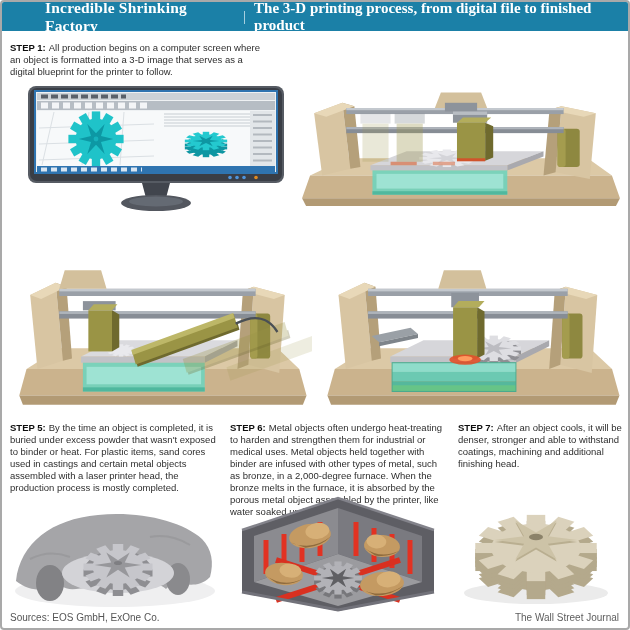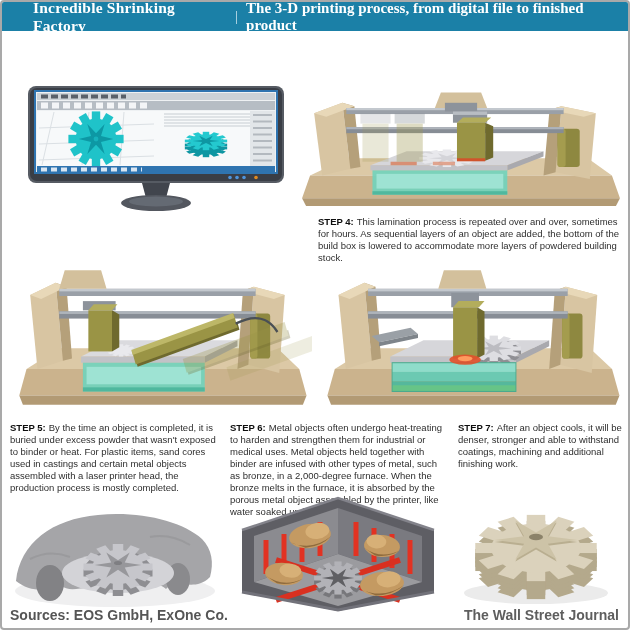--- a/index.html
+++ b/index.html
@@ -1,25 +1,25 @@
 <!DOCTYPE html>
 <html><head>
 <meta charset="utf-8">
 <style>
   html,body{margin:0;padding:0;background:#fff;}
   body{width:630px;height:630px;font-family:"Liberation Sans",sans-serif;}
   .page{position:relative;width:630px;height:630px;box-sizing:border-box;border:2px solid #a9a9a9;border-radius:4px;background:#fff;overflow:hidden;}
-  .header{position:absolute;left:0;right:0;top:0;height:29px;background:#1b80a7;color:#fff;display:flex;align-items:center;padding-left:31px;box-sizing:border-box;}
+  .header{position:absolute;left:0;right:0;top:0;height:29px;background:#1b80a7;color:#fff;display:flex;align-items:center;padding-left:43px;box-sizing:border-box;}
   .h-title{font-family:"Liberation Serif",serif;font-weight:700;font-size:15.5px;letter-spacing:.2px;}
   .h-sep{margin:0 8px;font-family:"Liberation Serif",serif;font-size:15px;color:#cde5ef;font-weight:300;}
   .h-sub{font-family:"Liberation Serif",serif;font-size:15px;font-weight:700;}
   .step{position:absolute;margin:0;font-size:9.5px;line-height:1.27;color:#2e2e2e;}
   .sl{font-weight:700;color:#0e0e0e;margin-right:3px;}
   .illus{position:absolute;}
-  .foot{position:absolute;bottom:5px;font-size:14px;font-weight:700;color:#555;}
+  .foot{position:absolute;bottom:5px;font-size:10px;font-weight:400;color:#555;}
   .foot.left{left:8px;}
   .foot.right{right:9px;color:#5e5e5e;}
 </style>
 </head>
 <body>
 
 <div class="page">
 
   <svg width="0" height="0" style="position:absolute" aria-hidden="true">
     <defs>
@@ -41,24 +41,24 @@
       <polygon id="star6" points="18,0 5.2,3 9,15.6 0,6 -9,15.6 -5.2,3 -18,0 -5.2,-3 -9,-15.6 0,-6 9,-15.6 5.2,-3"></polygon>
     </defs>
   </svg>
 
   <div class="header">
     <span class="h-title">Incredible Shrinking Factory</span>
     <span class="h-sep">|</span>
     <span class="h-sub">The 3-D printing process, from digital file to finished product</span>
   </div>
 
-  <p class="step" style="left:316px;top:214px;width:305px"><b class="sl">STEP 4:</b><span>This lamination process is repeated over and over, sometimes for hours. As sequential layers of an object are added, the bottom of the build box is lowered to accommodate more layers of powdered building stock.</span></p>
+  <p class="step" style="left:8px;top:40px;width:253px"><b class="sl">STEP 1:</b><span>All production begins on a computer screen where an object is formatted into a 3-D image that serves as a digital blueprint for the printer to follow.</span></p>
   <p class="step" style="left:8px;top:420px;width:211px"><b class="sl">STEP 5:</b><span>By the time an object is completed, it is buried under excess powder that wasn't exposed to binder or heat. For plastic items, sand cores used in castings and certain metal objects assembled with a laser printer head, the production process is mostly completed.</span></p>
   <p class="step" style="left:228px;top:420px;width:216px"><b class="sl">STEP 6:</b><span>Metal objects often undergo heat-treating to harden and strengthen them for industrial or medical uses. Metal objects held together with binder are infused with other types of metal, such as bronze, in a 2,000-degree furnace. When the bronze melts in the furnace, it is absorbed by the porous metal object assembled by the printer, like water soaked up by a sponge.</span></p>
-  <p class="step" style="left:456px;top:420px;width:164px"><b class="sl">STEP 7:</b><span>After an object cools, it will be denser, stronger and able to withstand coatings, machining and additional finishing work.</span></p>
+  <p class="step" style="left:456px;top:420px;width:164px"><b class="sl">STEP 7:</b><span>After an object cools, it will be denser, stronger and able to withstand coatings, machining and additional finishing head.</span></p>
 
   <svg class="illus" style="left:12px;top:84px" width="285" height="128" viewBox="0 0 285 128">
     <rect x="14" y="0" width="256" height="97" rx="8" fill="#565b63"></rect>
     <rect x="16" y="2" width="252" height="93" rx="7" fill="#3a3e46"></rect>
     <g>
       <rect x="21" y="5" width="242" height="82" fill="#eef1f3" stroke="#2f74b0" stroke-width="2"></rect>
       <rect x="23" y="7" width="238" height="7" fill="#ccd2d7"></rect>
       <line x1="27" y1="10.5" x2="112" y2="10.5" stroke="#596069" stroke-width="4" stroke-dasharray="7 3"></line>
       <rect x="23" y="15" width="238" height="9" fill="#b6bdc4"></rect>
       <line x1="27" y1="19.5" x2="134" y2="19.5" stroke="#f3f5f7" stroke-width="6" stroke-dasharray="7 4"></line>

